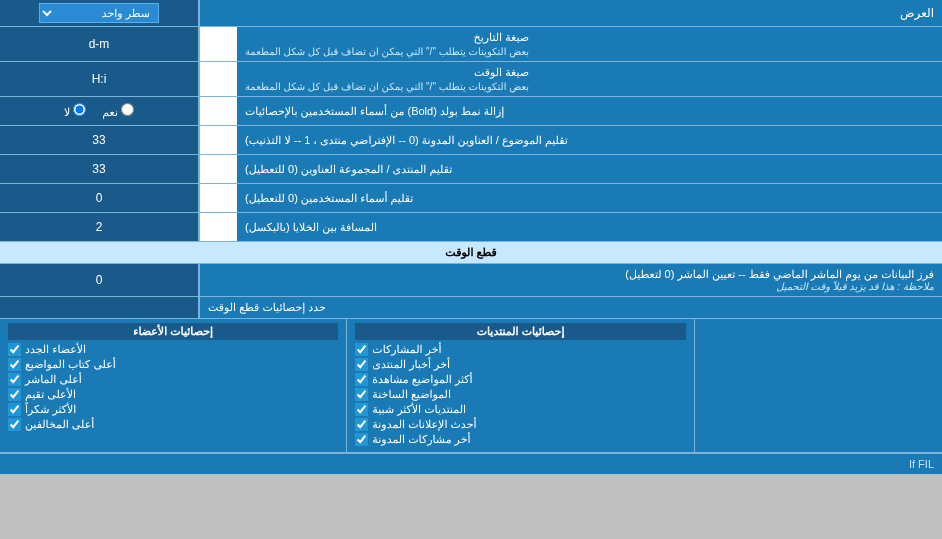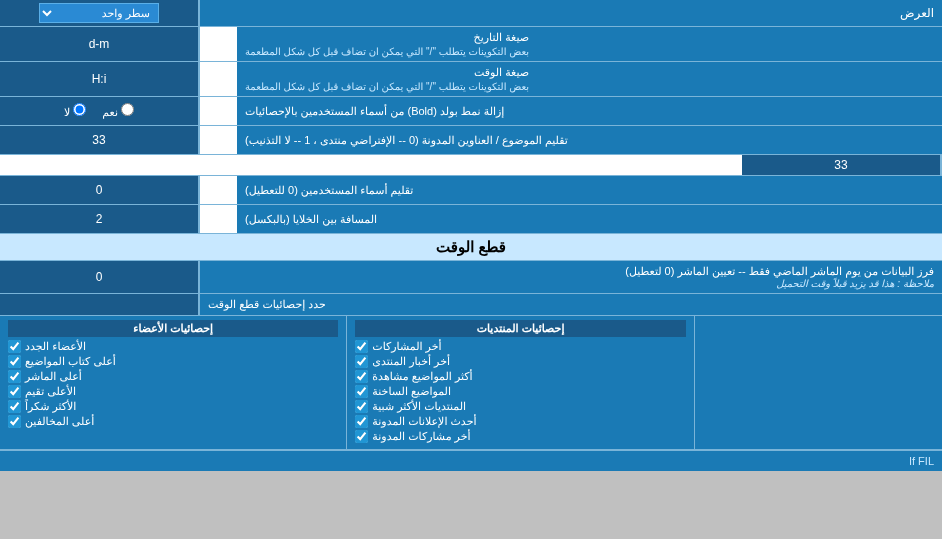--- a/index.html
+++ b/index.html
@@ -138,21 +138,21 @@
       font-size: 11px;
       color: #fff;
       text-align: right;
     }
     
     .cut-time-header {
       background: #c8e8ff;
       text-align: center;
       padding: 4px;
       font-weight: bold;
-      font-size: 15px;
+      font-size: 11px;
       color: #000;
       border-bottom: 1px solid #7ab4d8;
       width: 100%;
     }
     .cut-time-row {
       display: flex;
       border-bottom: 1px solid #7ab4d8;
     }
     .cut-time-label {
       flex: 1;
@@ -247,20 +247,23 @@
   <div class="row">
     <div class="row-label">
       <span>تقليم الموضوع / العناوين المدونة (0 -- الإفتراضي منتدى ، 1 -- لا التذنيب)</span>
     </div>
     <div class="row-input">
       <input type="text" value="33" style="">
     </div>
   </div>
 
   <div class="row">
+    <div class="row-label">
+      <span>تقليم المنتدى / المجموعة العناوين (0 للتعطيل)</span>
+    </div>
     <div class="row-input">
       <input type="text" value="33" style="">
     </div>
   </div>
 
   <div class="row">
     <div class="row-label">
       <span>تقليم أسماء المستخدمين (0 للتعطيل)</span>
     </div>
     <div class="row-input">

